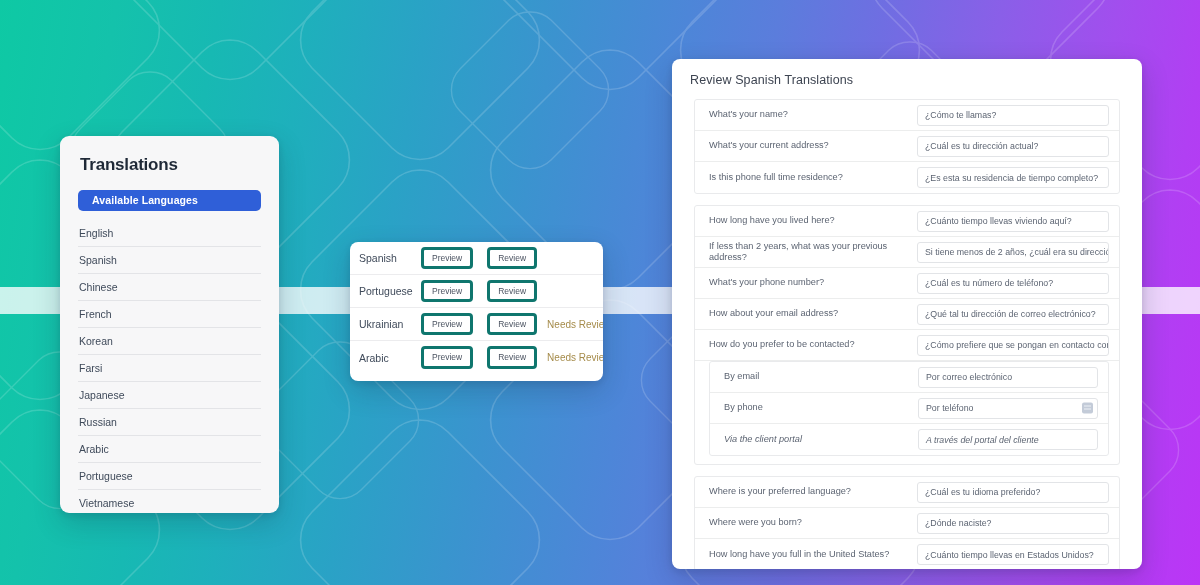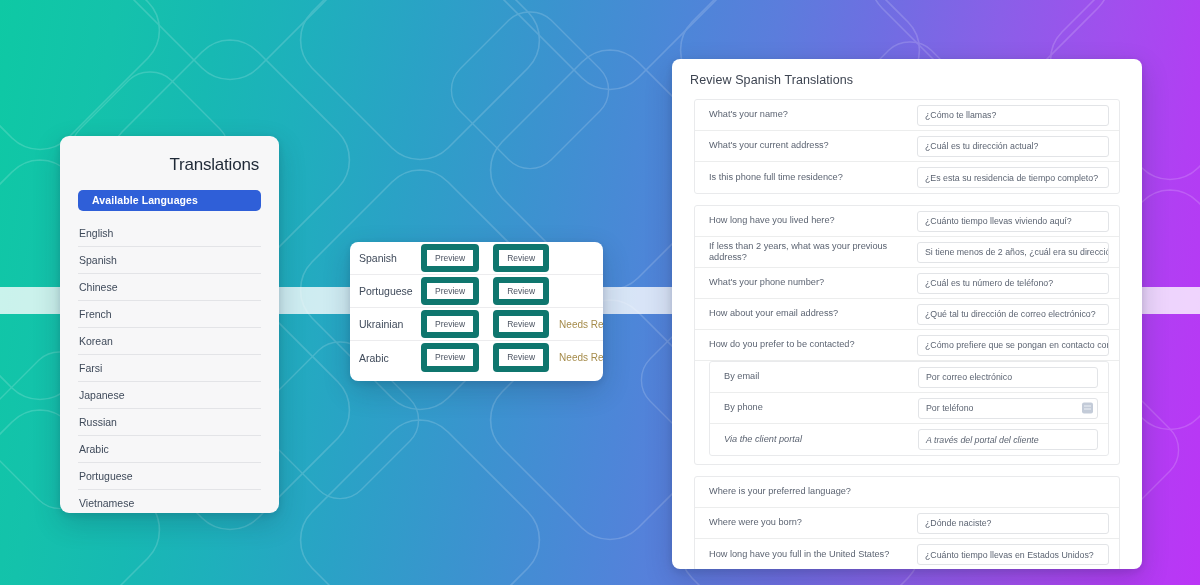--- a/index.html
+++ b/index.html
@@ -56,24 +56,23 @@
   }
 
   
   #translations-card {
     left: 60px; top: 113px;
     width: 219px; height: 377px;
     background: #f7f7f8;
     padding: 0;
   }
   #translations-title {
-    font-size: 17px; font-weight: normal; color: #1f2937;
+    font-size: 17px; font-weight: bold; color: #1f2937;
     letter-spacing: -0.2px;
     padding: 19px 20px 0 20px;
-    text-align: right;
   }
   #lang-pill {
     margin: 15px 18px 0 18px;
     background: #2f5fd8;
     color: #ffffff;
     font-size: 10.5px;
     font-weight: bold;
     border-radius: 5px;
     height: 21px;
     line-height: 21px;
@@ -109,21 +108,21 @@
   .rev-lang {
     font-size: 10.5px;
     color: #3f4a5a;
     width: 62px;
     flex: none;
   }
   .rev-btn {
     font-size: 8.5px;
     color: #4a5260;
     background: #fff;
-    border: 6px solid #0f766e;
+    border: 3px solid #0f766e;
     border-radius: 4px;
     padding: 4px 8px;
     line-height: 1;
     white-space: nowrap;
   }
   .rev-sep { width: 14px; flex: none; }
   .rev-flag {
     font-size: 10px;
     color: #a58b4a;
     margin-left: 10px;
@@ -379,20 +378,21 @@
         <div class="frow indented">
           <span class="flabel">Via the client portal</span>
           <span class="fvalue">A través del portal del cliente</span>
         </div>
       </div>
     </div>
 
     <div class="form-section flush">
       <div class="frow">
         <span class="flabel">Where is your preferred language?</span>
+        <span class="fvalue">¿Cuál es tu idioma preferido?</span>
       </div>
       <div class="frow">
         <span class="flabel">Where were you born?</span>
         <span class="fvalue">¿Dónde naciste?</span>
       </div>
       <div class="frow">
         <span class="flabel">How long have you full in the United States?</span>
         <span class="fvalue">¿Cuánto tiempo llevas en Estados Unidos?</span>
       </div>
     </div>

